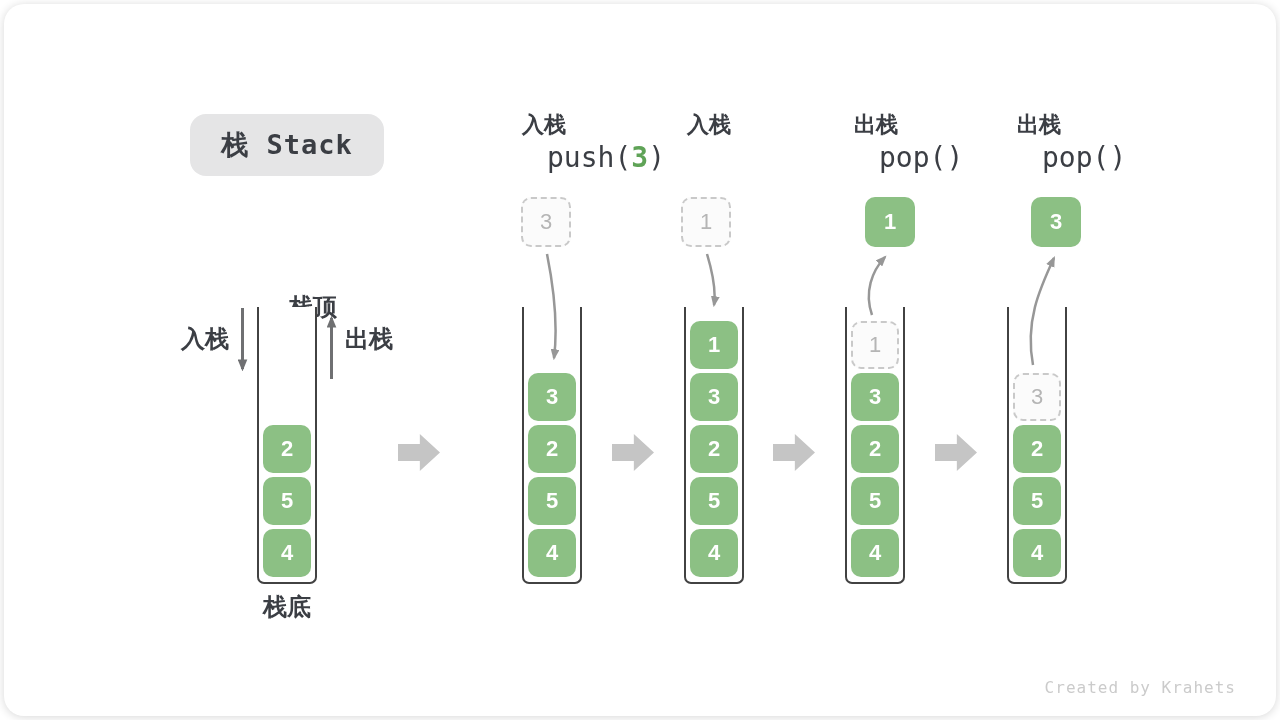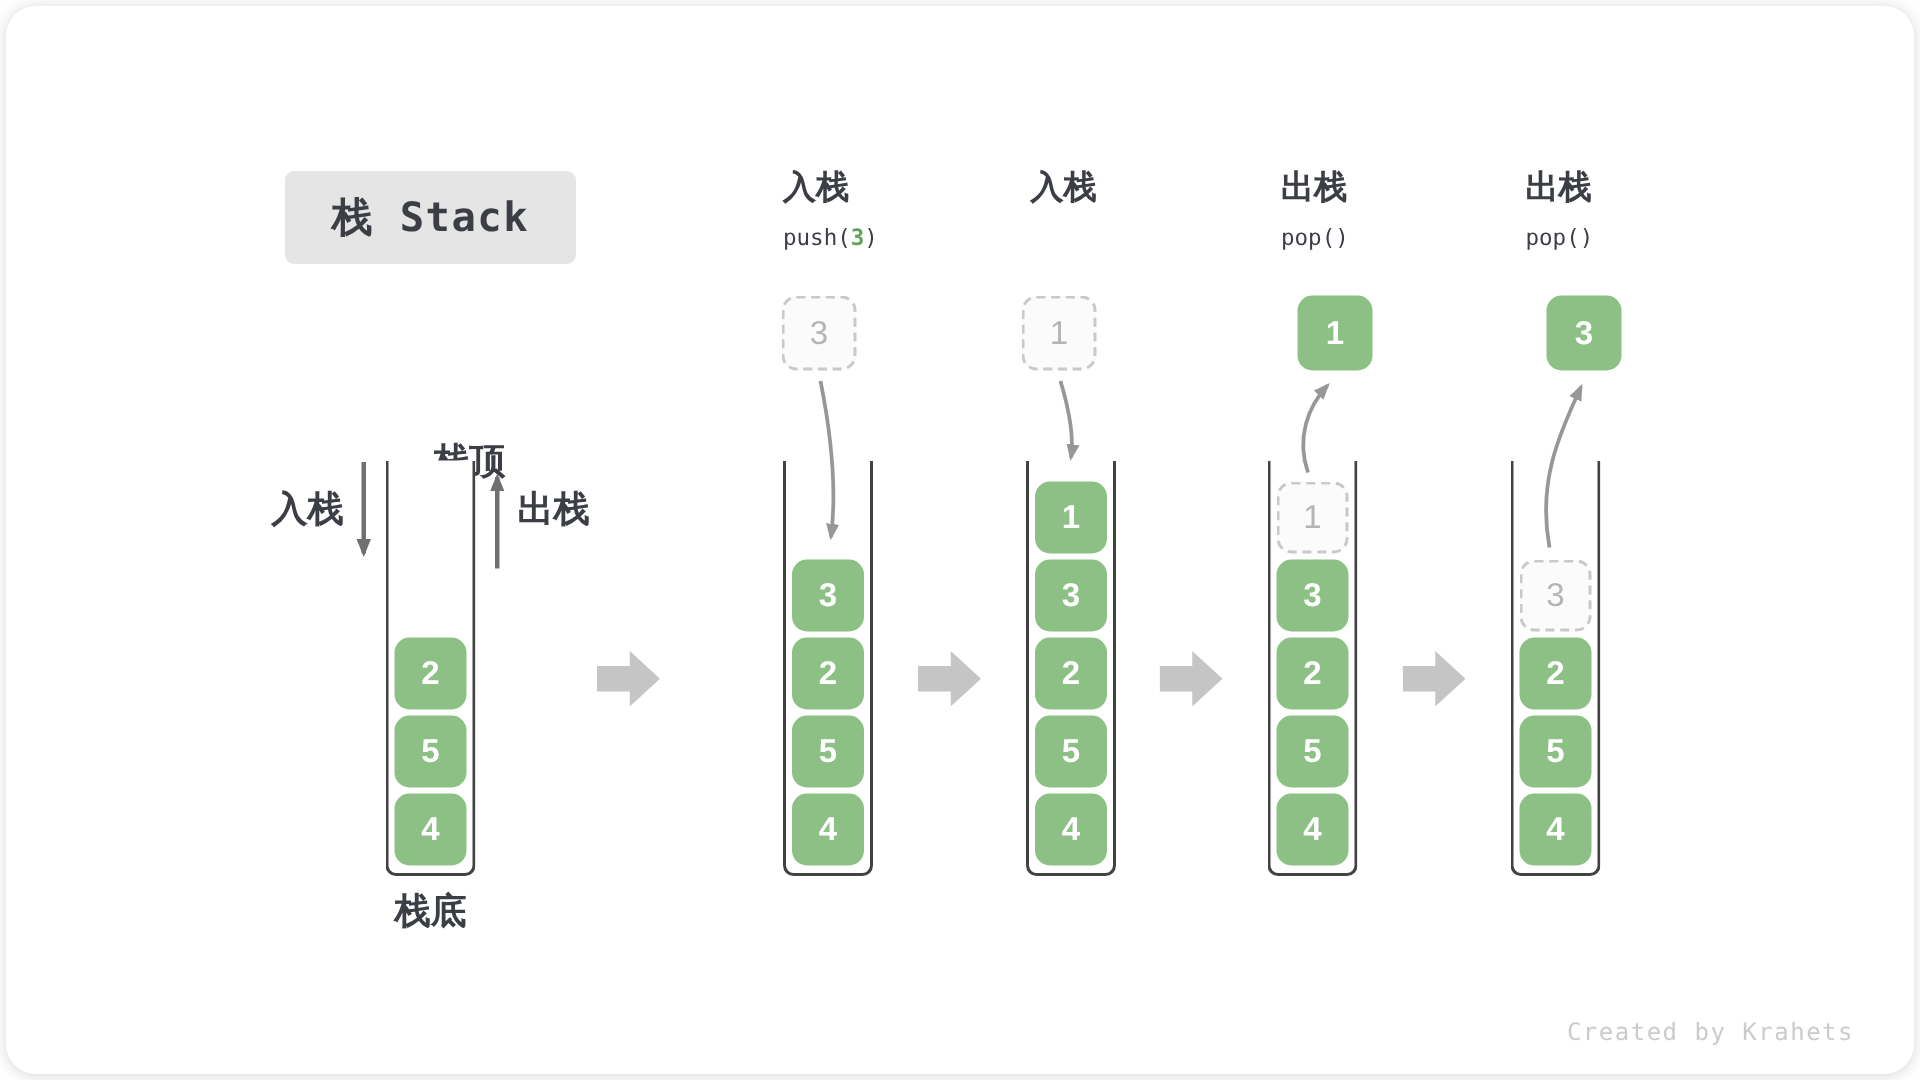--- a/index.html
+++ b/index.html
@@ -22,31 +22,31 @@
     font-family:"Liberation Sans","DejaVu Sans",sans-serif;color:var(--ink);
     overflow:hidden;
   }
   .card{
     position:absolute;inset:4px;background:#ffffff;border-radius:20px;
     box-shadow:0 1px 10px rgba(0,0,0,0.16);
   }
   
   .title-box{
     position:absolute;left:186px;top:110px;width:194px;height:62px;
-    background:var(--title-bg);border-radius:6px;
+    background:var(--title-bg);border-radius:16px;
     display:flex;align-items:center;justify-content:center;
     font-size:27px;font-weight:bold;letter-spacing:1px;
     font-family:"DejaVu Sans Mono","Liberation Mono",monospace;
   }
   
   .op{position:absolute;top:106px;width:160px;}
   .op .op-name{font-size:22px;font-weight:bold;line-height:30px;}
   .op .op-code{
     font-family:"DejaVu Sans Mono","Liberation Mono",monospace;
-    font-size:15px;line-height:36px;color:var(--ink);
+    font-size:28px;line-height:36px;color:var(--ink);margin-left:25px;
   }
   .op .op-arg{color:var(--code-green);font-weight:bold;}
   .op1{left:518px;} .op2{left:683px;} .op3{left:850px;} .op4{left:1013px;}
   
   .float-box{
     position:absolute;top:193px;width:50px;height:50px;box-sizing:border-box;
     border-radius:10px;display:flex;align-items:center;justify-content:center;
     font-size:22px;font-weight:bold;
   }
   .float-dashed{

